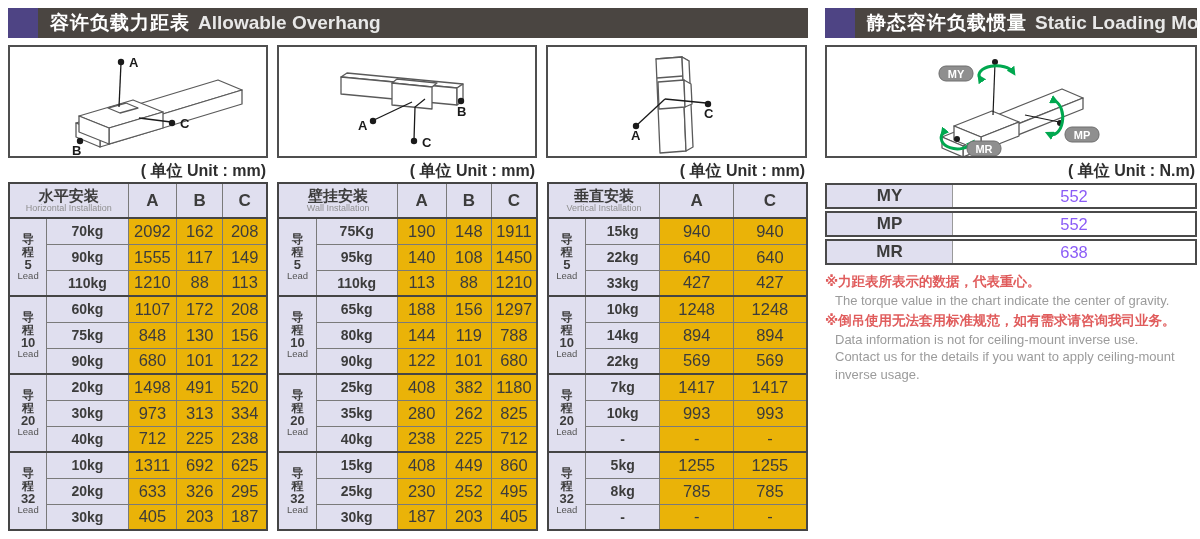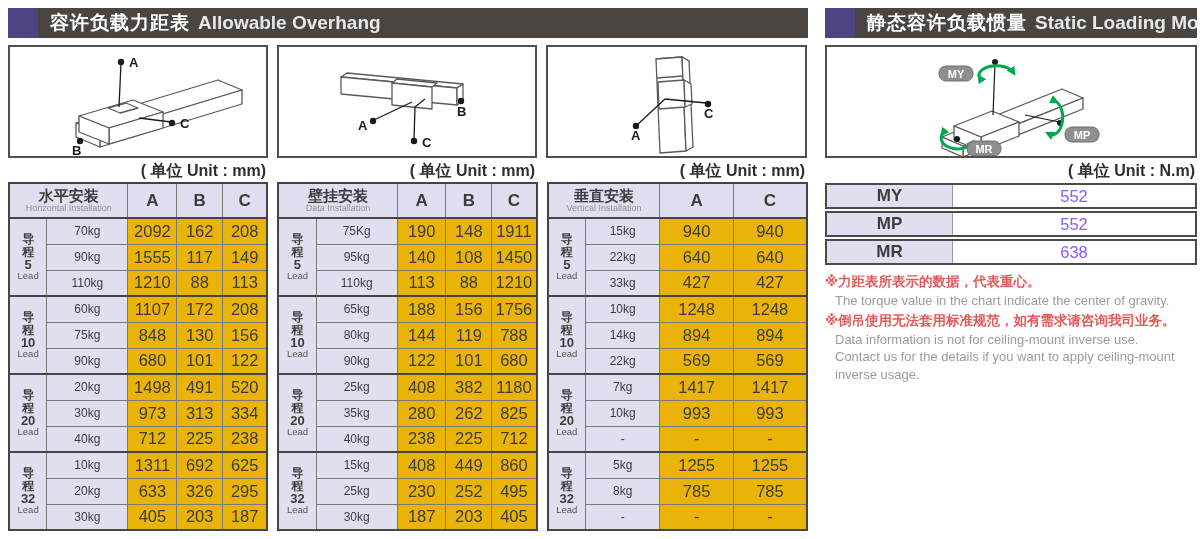--- a/index.html
+++ b/index.html
@@ -25,21 +25,21 @@
   .unit-row{display:flex; gap:9px;}
   .unit{height:24px; text-align:right; font-size:16px; font-weight:bold; color:#2e2e2e; padding:3px 2px 0 0;}
 
   
   .tables-row{display:flex; gap:9px; margin-top:0px;}
   table.dtable{border-collapse:collapse; table-layout:fixed; border:2px solid var(--bd-heavy); background:#eab308;}
   .dtable td{border:1px solid var(--bd-light); text-align:center; vertical-align:middle; color:var(--ink); overflow:hidden;}
   .dtable tr.hd td{height:35px; background:var(--lav); border-bottom:2px solid var(--bd-heavy);}
   .dtable tr.grp-first td{border-top:2px solid var(--bd-heavy);}
   .dtable td.lead{background:var(--lav); line-height:1.02; padding:1px 0;}
-  .dtable td.load{background:var(--lav); font-size:12px; height:26px;}
+  .dtable td.load{background:var(--lav); font-size:14px; height:26px;font-weight:bold;}
   .dtable td.val{font-size:16.5px; height:26px;}
   .tt-cn{font-size:15px; font-weight:bold; color:var(--ink); line-height:1.15;}
   .tt-en{font-size:9px; color:var(--gray); line-height:1.1;}
   .col-h{font-size:17px; font-weight:600;}
   .lead-cn{font-size:12px; font-weight:bold;}
   .lead-num{font-size:13px; font-weight:bold;}
   .lead-en{font-size:9.5px; color:#555;}
 
   
   .m-table{margin-top:1px;}
@@ -273,21 +273,21 @@
           <col style="width: 38px;">
           <col style="width: 82px;">
           <col style="width: 49px;">
           <col style="width: 46px;">
           <col style="width: 45px;">
         </colgroup>
         <tbody>
           <tr class="hd">
             <td class="title-cell" colspan="2">
               <div class="tt-cn">壁挂安装</div>
-              <div class="tt-en">Data Installation</div>
+              <div class="tt-en">Wall Installation</div>
             </td>
             <td class="col-h">A</td>
             <td class="col-h">B</td>
             <td class="col-h">C</td>
           </tr>
           <tr class="grp-first">
             <td class="lead" rowspan="3">
               <div class="lead-cn">导</div>
               <div class="lead-cn">程</div>
               <div class="lead-num">5</div>
@@ -313,21 +313,21 @@
           <tr class="grp-first">
             <td class="lead" rowspan="3">
               <div class="lead-cn">导</div>
               <div class="lead-cn">程</div>
               <div class="lead-num">10</div>
               <div class="lead-en">Lead</div>
             </td>
             <td class="load">65kg</td>
             <td class="val">188</td>
             <td class="val">156</td>
-            <td class="val">1756</td>
+            <td class="val">1297</td>
           </tr>
           <tr>
             <td class="load">80kg</td>
             <td class="val">144</td>
             <td class="val">119</td>
             <td class="val">788</td>
           </tr>
           <tr>
             <td class="load">90kg</td>
             <td class="val">122</td>

